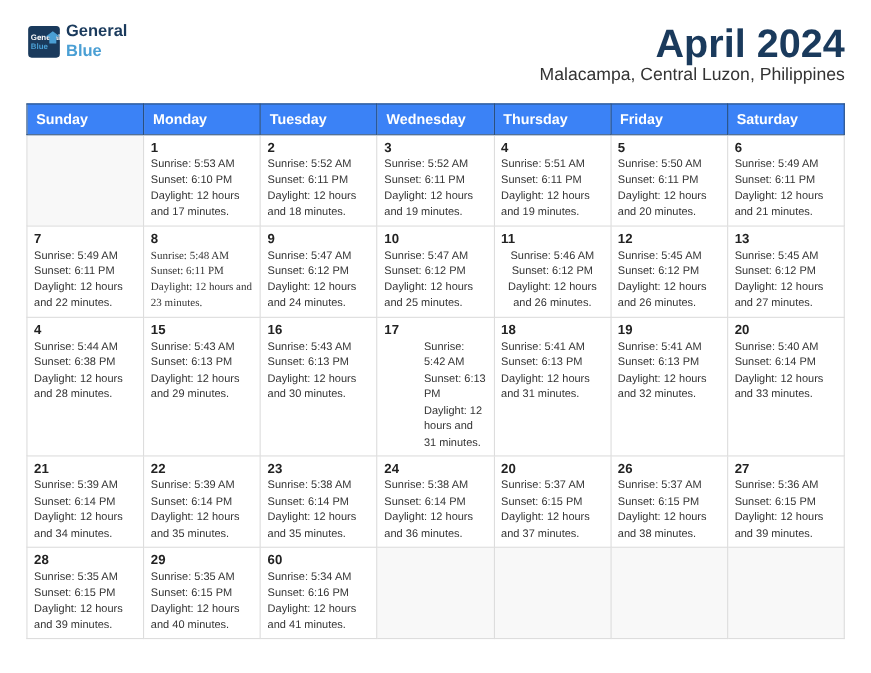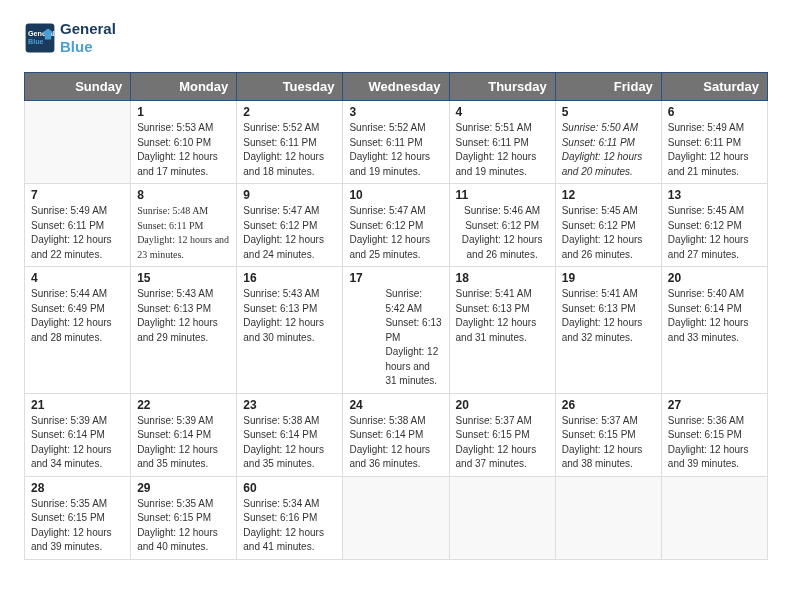--- a/index.html
+++ b/index.html
@@ -40,23 +40,23 @@
     .location-title {
       font-size: 16px;
       color: #333;
     }
     .calendar {
       width: 100%;
       border-collapse: collapse;
       border: 1px solid #ccc;
     }
     .calendar th {
-      background: #737373;
+      background: #3b82f6;
       color: #fff;
-      text-align: right;
+      text-align: left;
       padding: 6px 8px;
       font-size: 13px;
       font-weight: bold;
       border: 1px solid #2a5080;
     }
     .calendar td {
       vertical-align: top;
       padding: 4px 6px;
       border: 1px solid #ddd;
       font-size: 10.5px;
@@ -91,20 +91,24 @@
         <rect x="2" y="2" width="36" height="36" rx="4" fill="#1a3a5c"></rect>
         <text x="5" y="18" font-size="9" fill="white" font-family="Arial" font-weight="bold">General</text>
         <text x="5" y="28" font-size="9" fill="#4a9fd4" font-family="Arial" font-weight="bold">Blue</text>
         <polygon points="30,8 38,14 34,14 34,22 26,22 26,14 22,14" fill="#4a9fd4"></polygon>
       </svg>
       <div>
         <div style="font-size:15px;font-weight:bold;color:#1a3a5c;line-height:1.2;">General</div>
         <div style="font-size:15px;font-weight:bold;color:#4a9fd4;line-height:1.2;">Blue</div>
       </div>
     </div>
+    <div class="title-block">
+      <div class="month-title">April 2024</div>
+      <div class="location-title">Malacampa, Central Luzon, Philippines</div>
+    </div>
   </div>
 
   <table class="calendar">
     <thead>
       <tr>
       <th>Sunday</th>
           <th>Monday</th>
           <th>Tuesday</th>
           <th>Wednesday</th>
           <th>Thursday</th>
@@ -134,21 +138,21 @@
 Daylight: 12 hours and 19 minutes.</div>
           </td>
           <td>
             <span class="day-number">4</span>
             <div class="day-info" style="white-space: pre-line;">Sunrise: 5:51 AM
 Sunset: 6:11 PM
 Daylight: 12 hours and 19 minutes.</div>
           </td>
           <td>
             <span class="day-number">5</span>
-            <div class="day-info" style="white-space: pre-line; font-style: italic;">Sunrise: 5:50 AM
+            <div class="day-info" style="white-space: pre-line;">Sunrise: 5:50 AM
 Sunset: 6:11 PM
 Daylight: 12 hours and 20 minutes.</div>
           </td>
           <td>
             <span class="day-number">6</span>
             <div class="day-info" style="white-space: pre-line;">Sunrise: 5:49 AM
 Sunset: 6:11 PM
 Daylight: 12 hours and 21 minutes.</div>
           </td>
         </tr>
@@ -193,21 +197,21 @@
             <span class="day-number">13</span>
             <div class="day-info" style="white-space: pre-line;">Sunrise: 5:45 AM
 Sunset: 6:12 PM
 Daylight: 12 hours and 27 minutes.</div>
           </td>
         </tr>
         <tr>
           <td>
             <span class="day-number">4</span>
             <div class="day-info" style="white-space: pre-line;">Sunrise: 5:44 AM
-Sunset: 6:49 PM
+Sunset: 6:38 PM
 Daylight: 12 hours and 28 minutes.</div>
           </td>
           <td>
             <span class="day-number">15</span>
             <div class="day-info" style="white-space: pre-line;">Sunrise: 5:43 AM
 Sunset: 6:13 PM
 Daylight: 12 hours and 29 minutes.</div>
           </td>
           <td>
             <span class="day-number">16</span>

